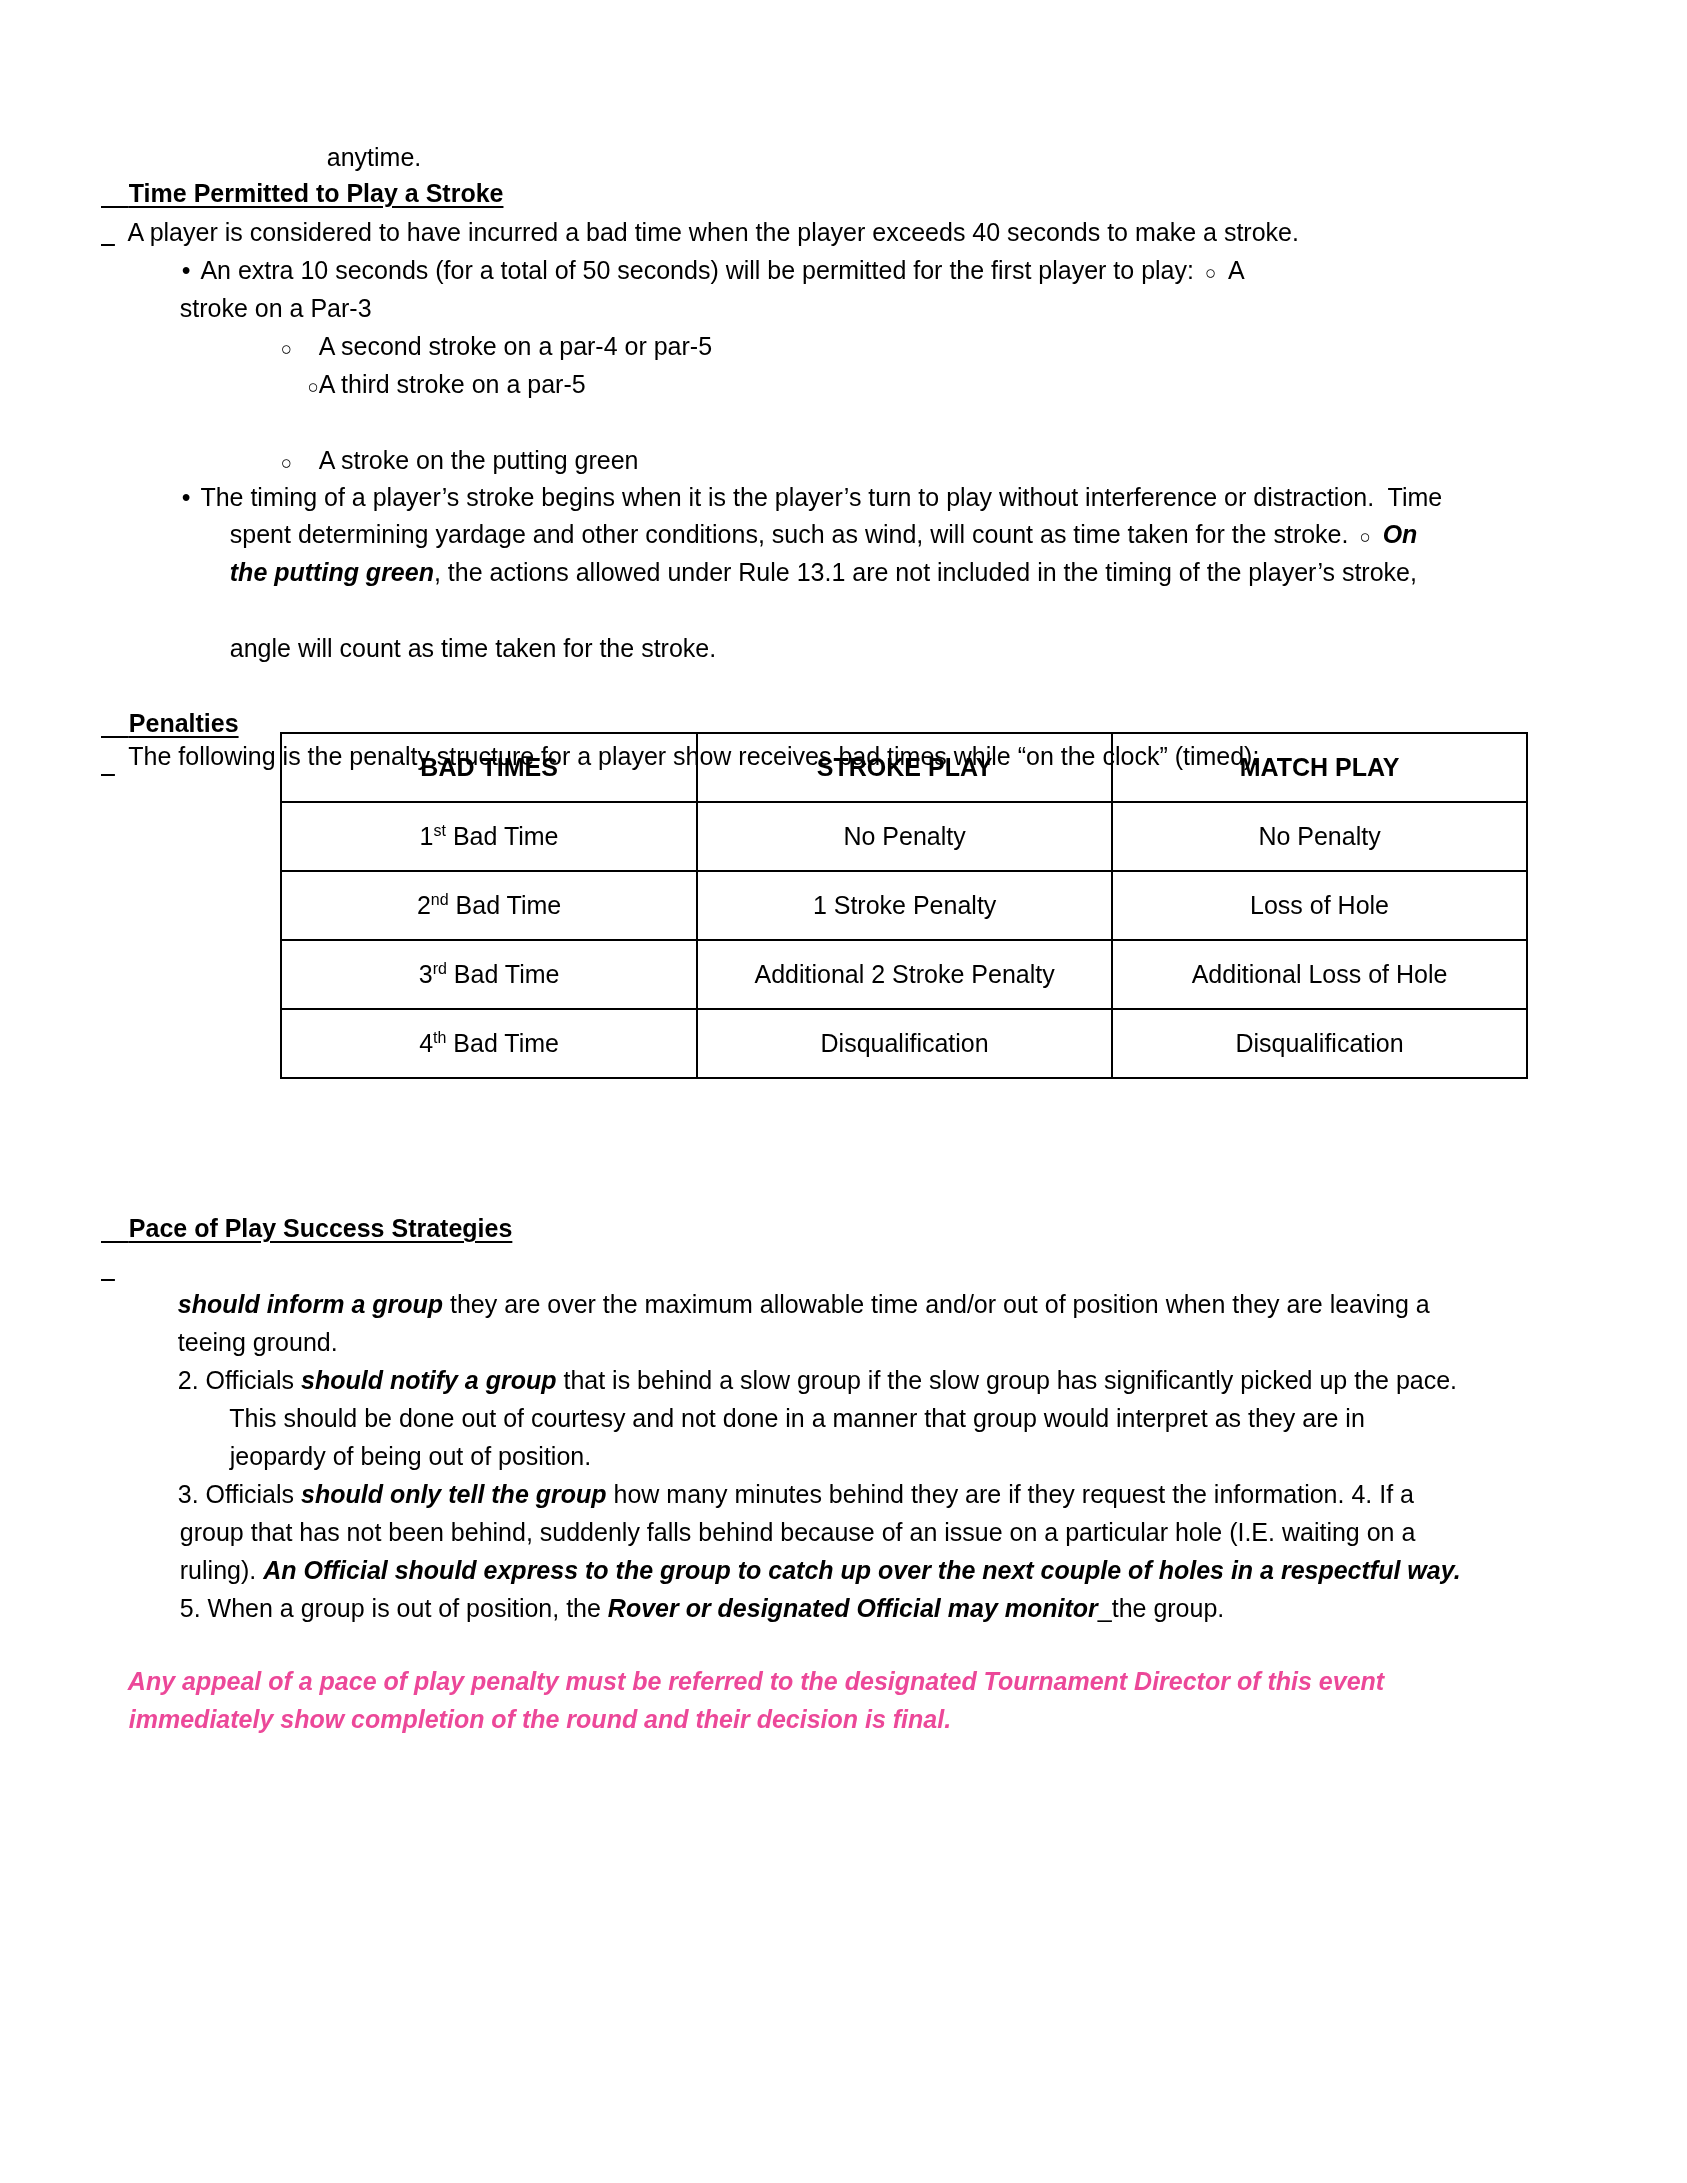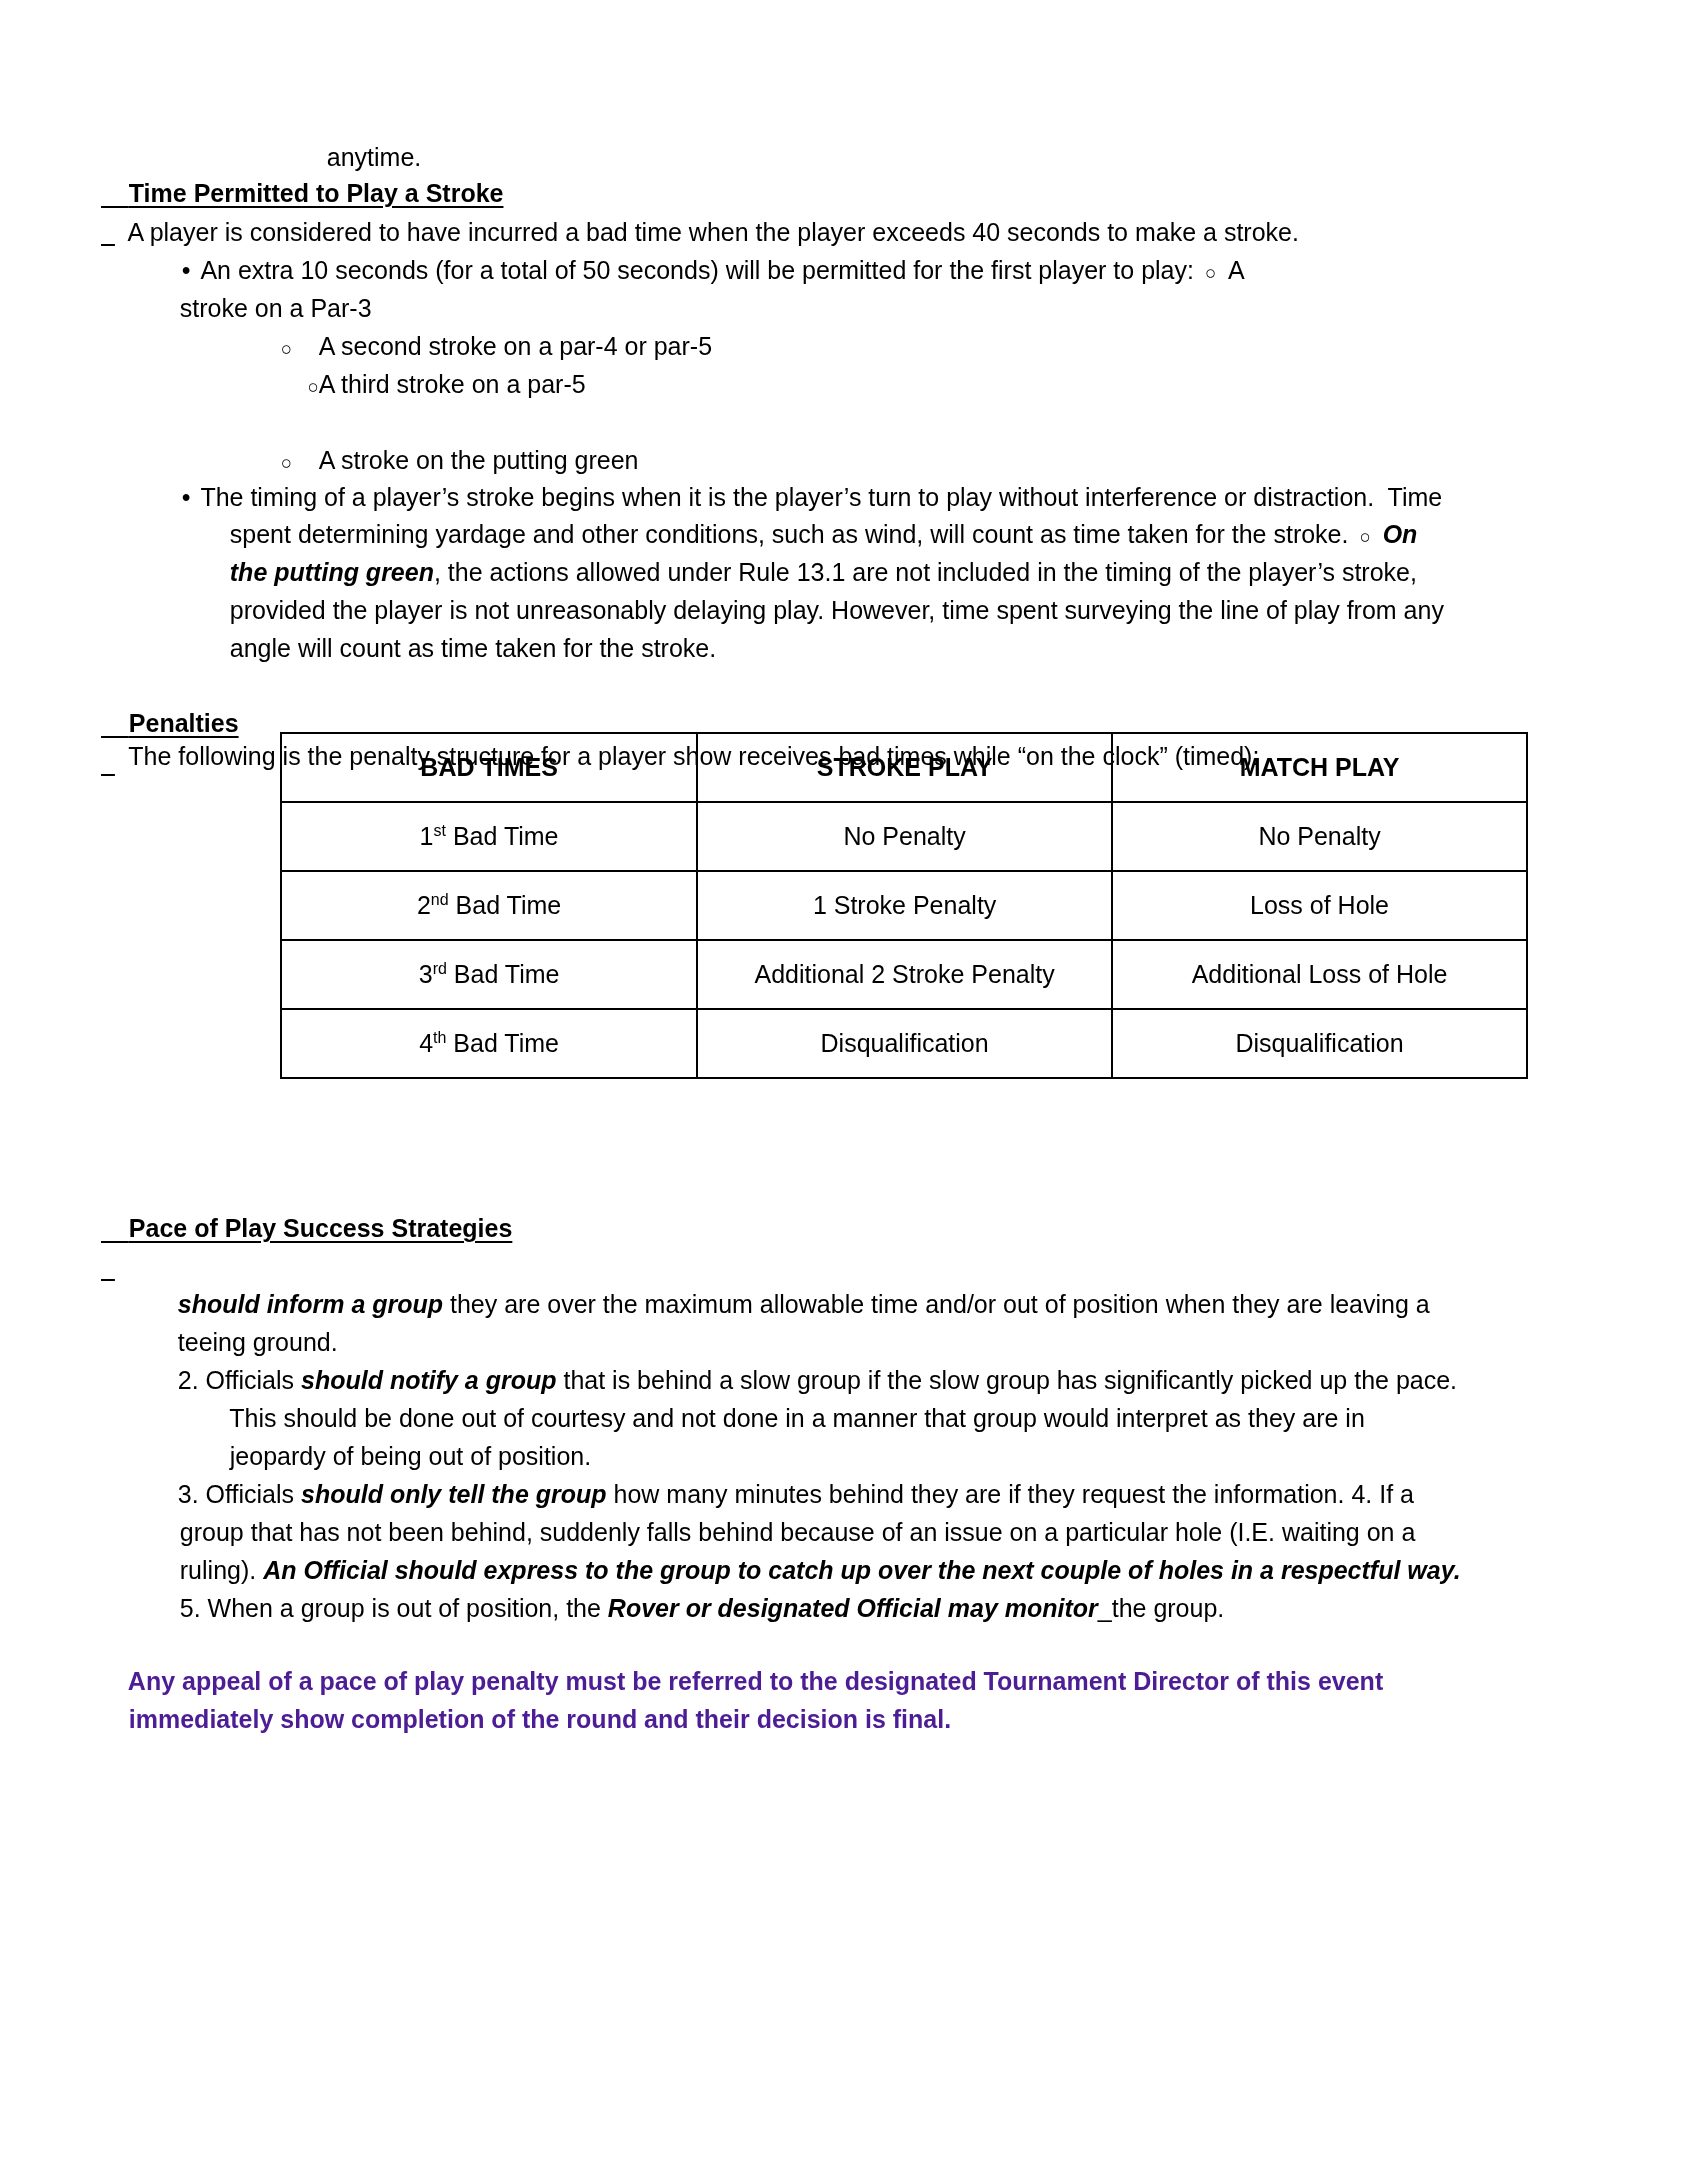--- a/index.html
+++ b/index.html
@@ -18,21 +18,21 @@
     height:38px;line-height:38px;
     white-space:pre;
   }
   .h{
     font-weight:bold;
     text-decoration:underline;
     text-decoration-thickness:2.1px;
     text-underline-offset:4.2px;
   }
   .bi{font-weight:bold;font-style:italic;}
-  .red{color:#4c1d95;font-weight:bold;}
+  .red{color:#ec4899;font-weight:bold;font-style:italic;}
   .dotmark{display:inline-block;width:18.6px;}
   .omark{display:inline-block;width:38px;font-size:18.6px;}
   .circ{font-size:18.6px;padding:0 11.8px 0 4.2px;}
   .tablewrap{position:absolute;left:232px;top:732px;width:1248px;margin-left:48px;}
   table.penalty{border-collapse:collapse;width:100%;border:2.5px solid #000;}
   table.penalty th,table.penalty td{
     border:2.5px solid #000;
     text-align:center;vertical-align:middle;
     height:67px;padding:0;white-space:pre;
     font-size:25px;
@@ -77,23 +77,20 @@
   </div>
 
   <div class="ln" style="left:154px;top:440px;">
     <span class="dotmark">•</span><span>The timing of a player’s stroke begins when it is the player’s turn to play without interference or distraction.  Time</span>
   </div>
   <div class="ln" style="left:202px;top:477px;">
     <span>spent determining yardage and other conditions, such as wind, will count as time taken for the stroke. </span><span class="circ">○</span><span class="bi">On</span>
   </div>
   <div class="ln" style="left:202px;top:515px;">
     <span class="bi">the putting green</span><span>, the actions allowed under Rule 13.1 are not included in the timing of the player’s stroke,</span>
-  </div>
-  <div class="ln" style="left:202px;top:553px;">
-    <span>provided the player is not unreasonably delaying play. However, time spent surveying the line of play from any</span>
   </div>
   <div class="ln" style="left:202px;top:591px;">
     <span>angle will count as time taken for the stroke.</span>
   </div>
 
   <div class="ln h" style="left:101px;top:666px;">
     <span>Penalties</span>
   </div>
   <div class="ln" style="left:101px;top:699px;">
     <span>The following is the penalty structure for a player show receives bad times while “on the clock” (timed):</span>

